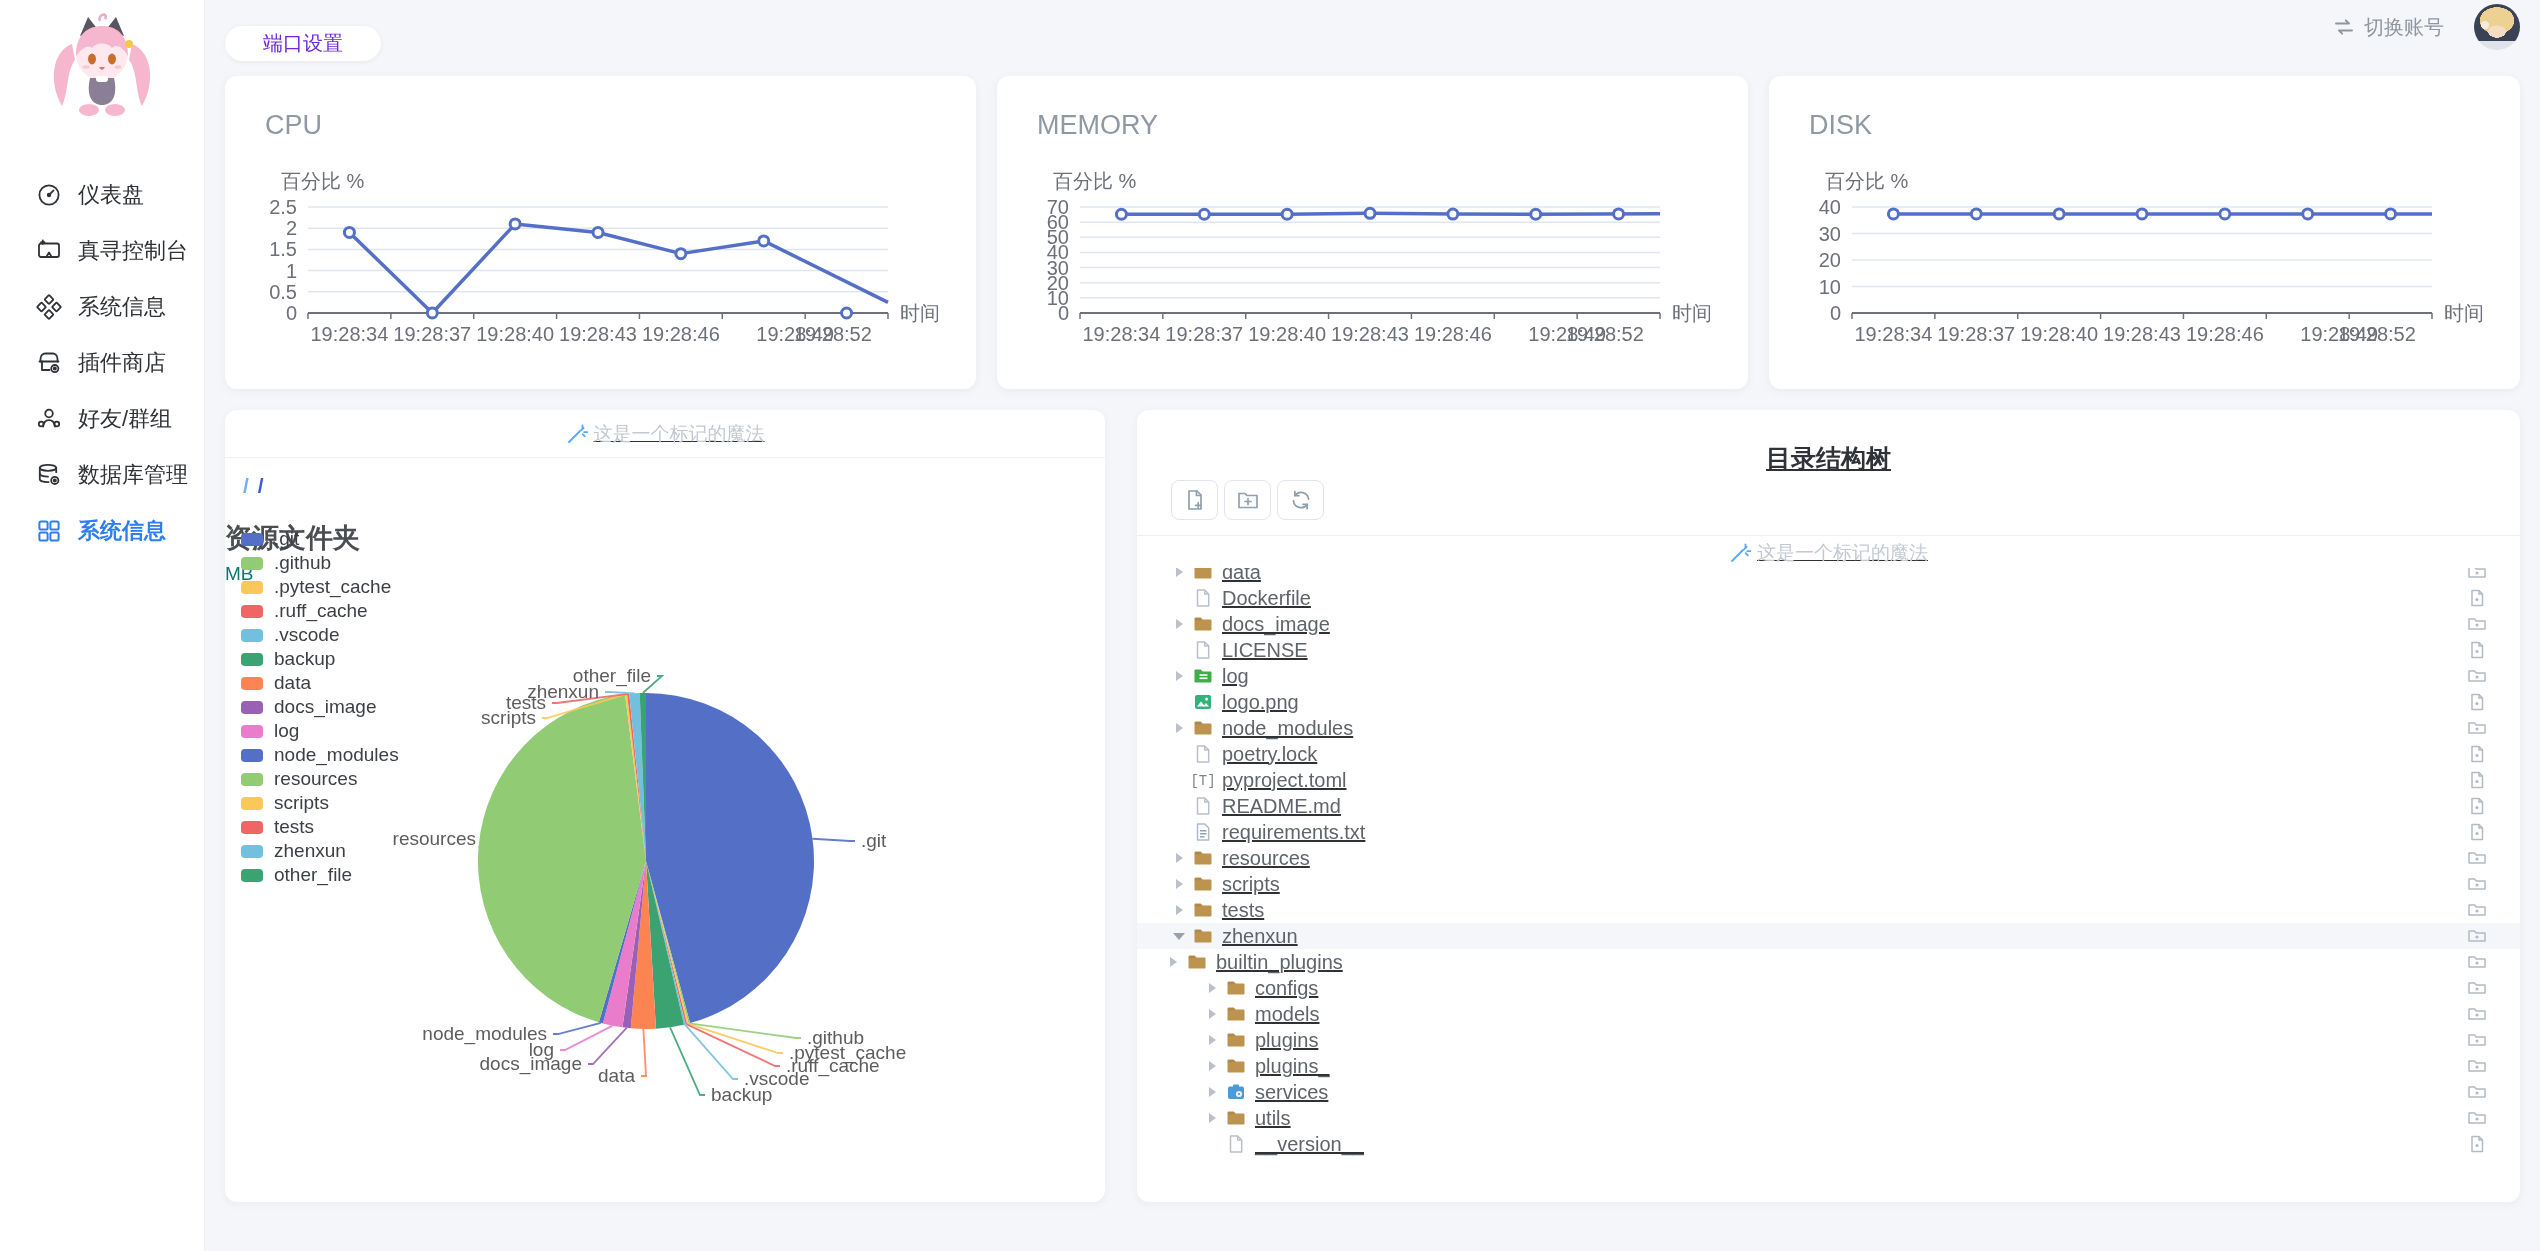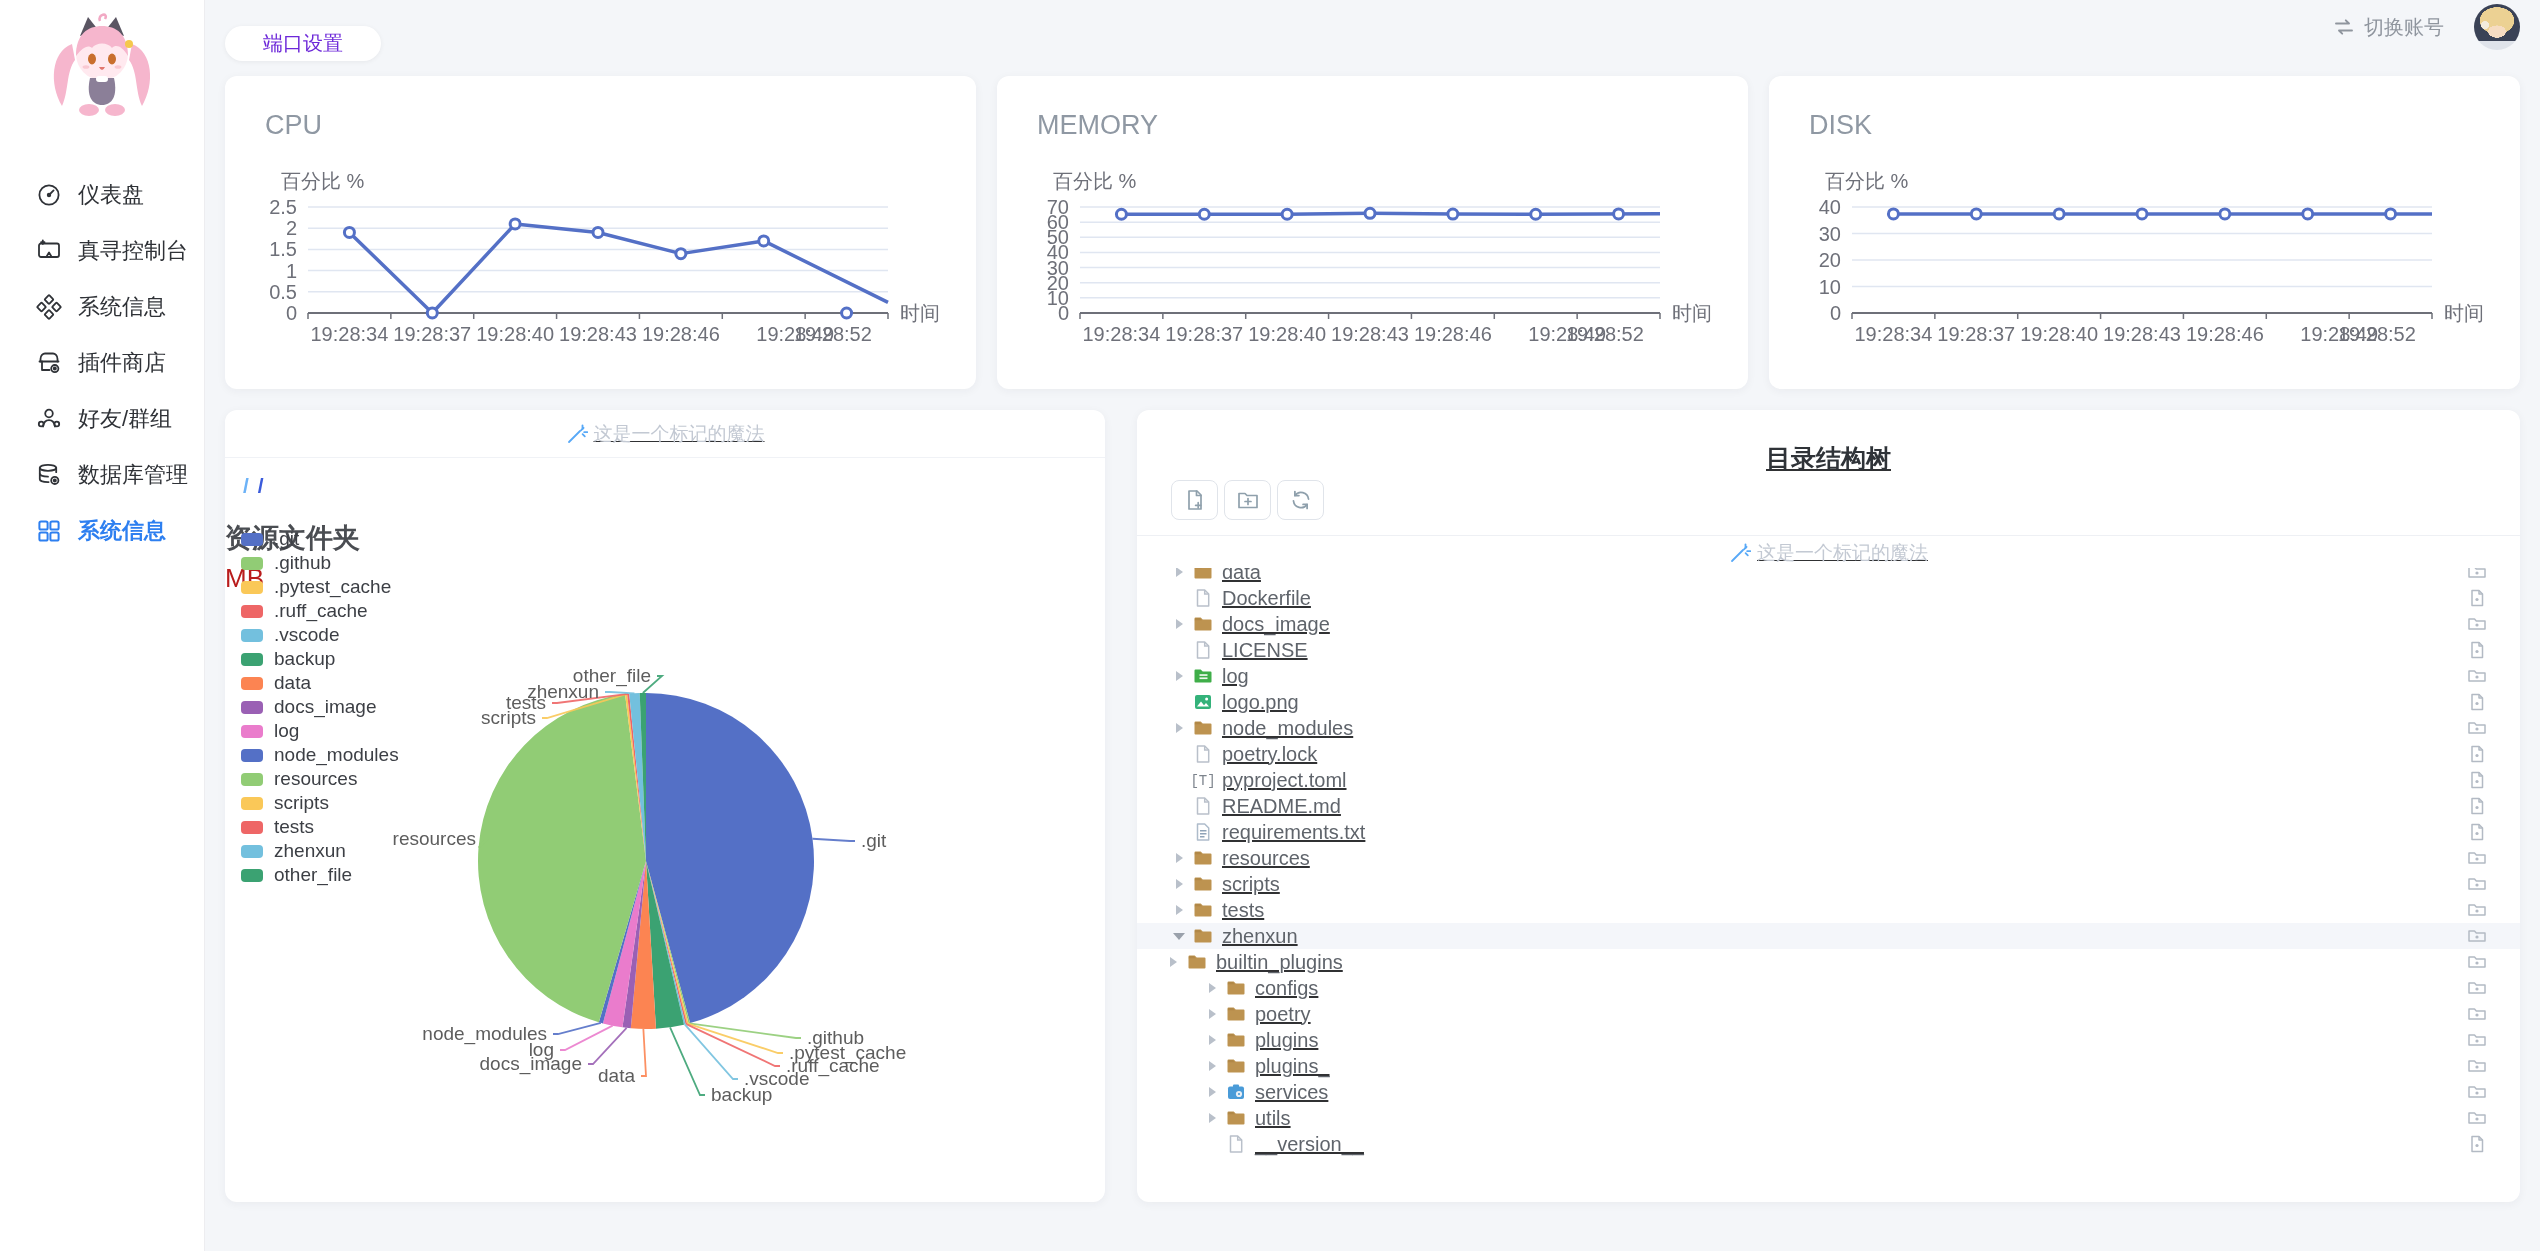--- a/index.html
+++ b/index.html
@@ -42,21 +42,21 @@
   .pie-card { width:880px; flex:none; height:792px; position:relative; }
   .tree-card { flex:1; height:792px; display:flex; flex-direction:column; overflow:hidden; }
 
   .card-hint { display:flex; align-items:center; justify-content:center; gap:6px;
                font-size:19px; color:#c3c9d3; }
   .pie-card .card-hint { height:48px; border-bottom:1px solid #f0f2f6; }
   .breadcrumb { position:absolute; left:18px; top:64px; font-size:21px; font-weight:bold; display:flex; gap:9px; }
   .bc-a { color:#6cb2f7; cursor:pointer; } .bc-b { color:#3b5bdb; cursor:pointer; }
   .pie-title-block { position:absolute; top:110px; left:0; right:0; text-align:left; pointer-events:none; }
   .pie-title { font-size:27px; font-weight:bold; color:#4a4d52; }
-  .pie-sub { font-size:26px; color:#b91c1c; margin-top:7px; }
+  .pie-sub { font-size:19px; color:#0f766e; margin-top:7px; }
   .legend { position:absolute; left:16px; top:117px; }
   .leg-item { display:flex; align-items:center; gap:11px; height:24px; cursor:pointer; }
   .leg-marker { width:22px; height:13px; border-radius:4px; flex:none; }
   .leg-label { font-size:19px; color:#3c3f45; }
   .pie-svg { position:absolute; inset:0; width:100%; height:100%; }
 
   .tree-title { text-align:center; padding-top:32px; font-size:25px; font-weight:bold; color:#2f3338; height:66px; }
   .toolbar { display:flex; gap:6px; margin:4px 0 0 34px; }
   .tool-btn { width:47px; height:40px; border:1px solid #e0e4ea; border-radius:8px; background:#fff;
               display:flex; align-items:center; justify-content:center; color:#8fa0ac; cursor:pointer; }
@@ -879,21 +879,21 @@
             <div class="t-row" style="padding-left: 67px;">
               <span class="caret">
                 <span class="caret-closed"></span>
               </span>
               <span class="t-icon">
                 <svg viewBox="0 0 20 20" width="20" height="20">
                   <path d="M1.5 4.5a1 1 0 0 1 1-1h5.2l2 2h7.8a1 1 0 0 1 1 1v9a1 1 0 0 1-1 1H2.5a1 1 0 0 1-1-1z" fill="#bd9350"></path>
                   <path d="M1.5 6.2h7.2l-2-2.2h-4.2z" fill="#a8803f" opacity=".55"></path>
                 </svg>
               </span>
-              <span class="t-label">poetry</span>
+              <span class="t-label">models</span>
               <span class="t-spacer"></span>
               <span class="t-action">
                 <svg viewBox="0 0 20 20" width="20" height="20">
                   <g stroke="#b3bac4" stroke-width="1.5" fill="none" stroke-linejoin="round">
                     <path d="M2 5h5.5l1.8 2H18v8H2z"></path>
                   </g>
                   <circle cx="10" cy="11" r="1.6" fill="#b3bac4"></circle>
                 </svg>
               </span>
             </div>

